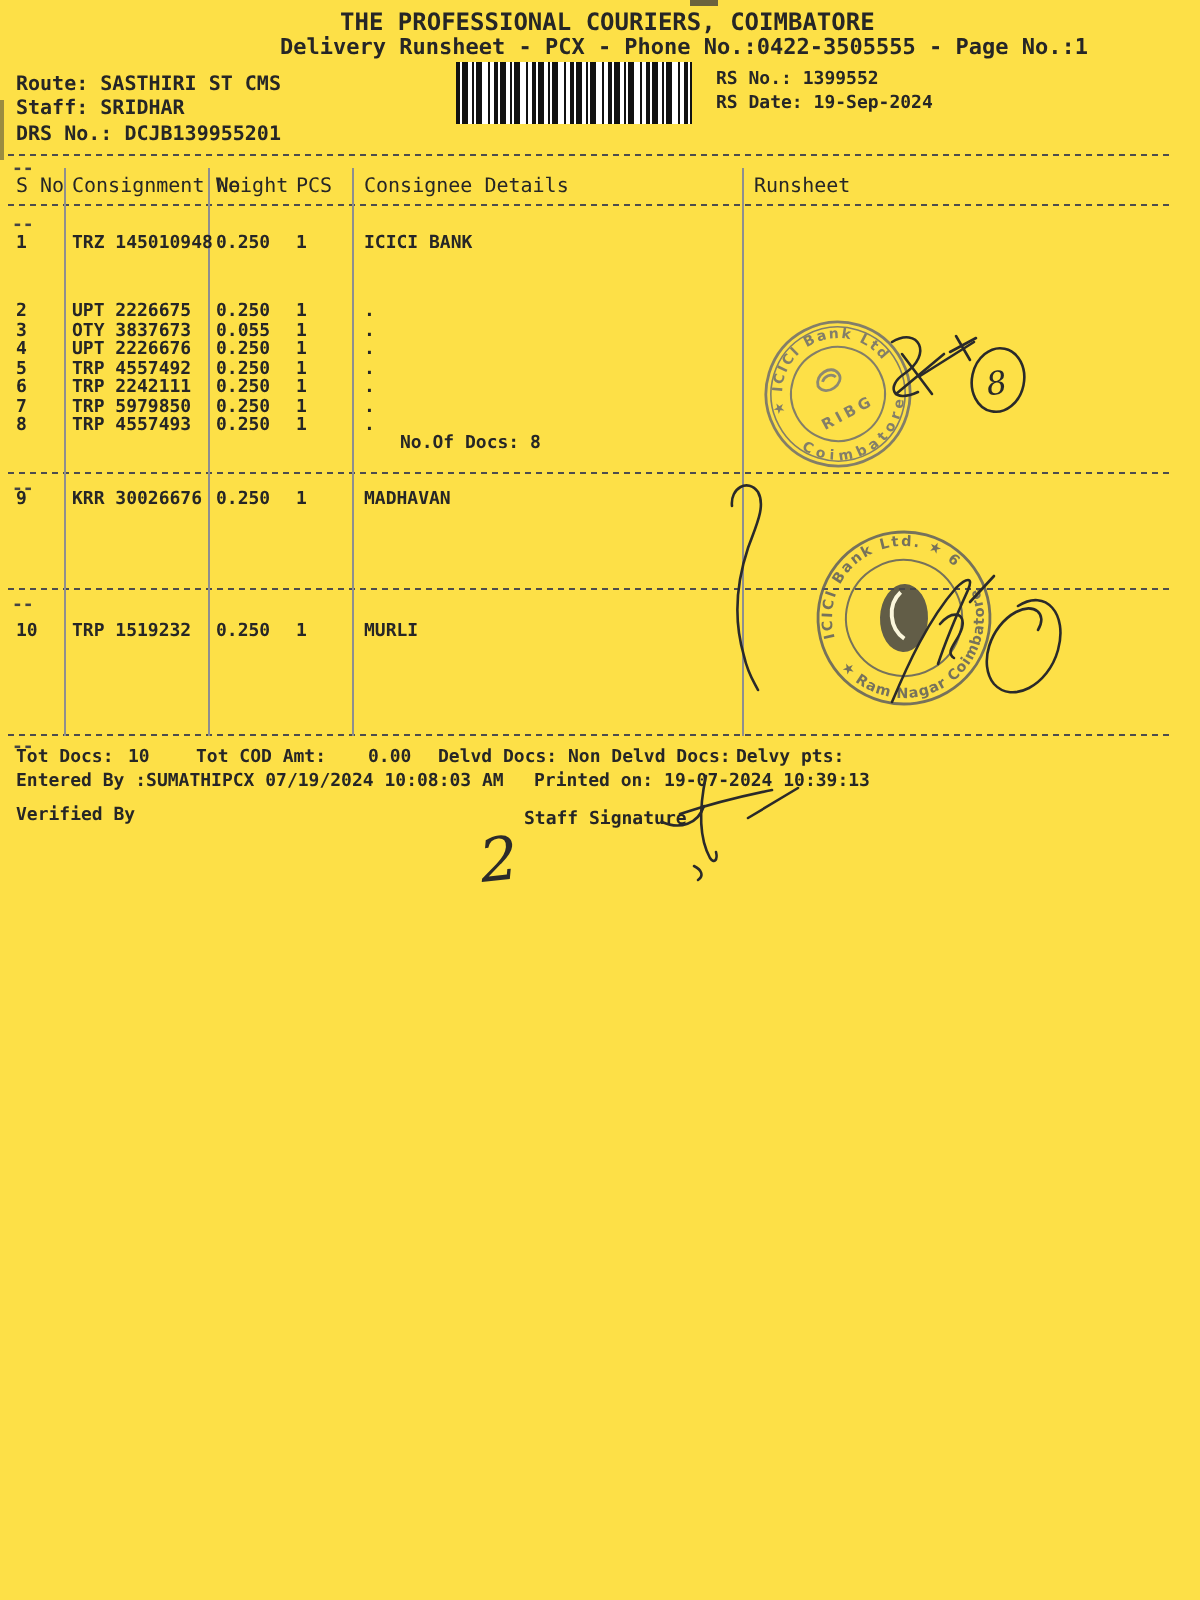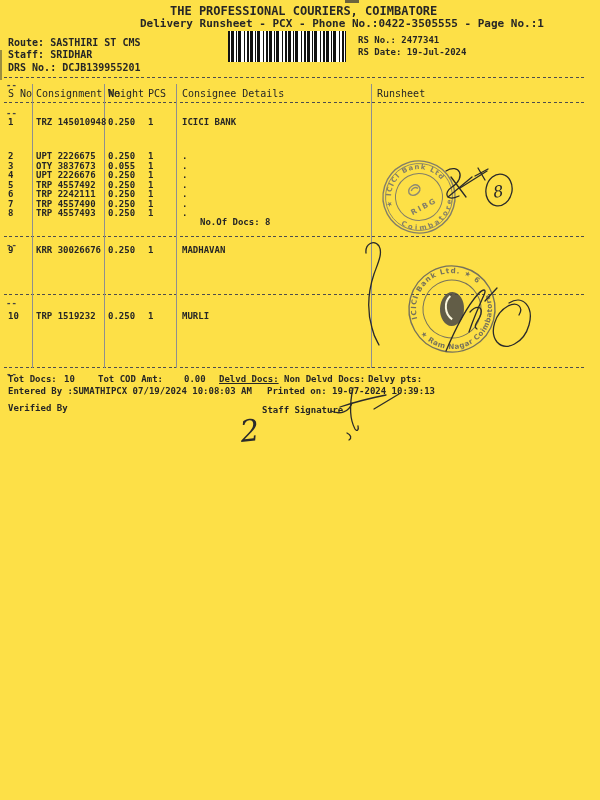--- a/index.html
+++ b/index.html
@@ -46,22 +46,22 @@
 
   <div class="t b fs12" style="left:170px;top:5px;">THE PROFESSIONAL COURIERS, COIMBATORE</div>
   <div class="t b" style="left:140px;top:18px;font-size:11px;">Delivery Runsheet - PCX - Phone No.:0422-3505555 - Page No.:1</div>
 
   <div class="t fs10 b" style="left:8px;top:38px;"><span>Route:</span> <span>SASTHIRI ST CMS</span></div>
   <div class="t fs10 b" style="left:8px;top:50px;"><span>Staff:</span> <span>SRIDHAR</span></div>
   <div class="t fs10 b" style="left:8px;top:63px;"><span>DRS No.:</span> <span>DCJB139955201</span></div>
 
   <div class="barcode"></div>
 
-  <div class="t fs9 b" style="left:358px;top:36px;"><span>RS No.:</span> <span>2477341</span></div>
-  <div class="t fs9 b" style="left:358px;top:48px;"><span>RS Date:</span> <span>19-Jul-2024</span></div>
+  <div class="t fs9 b" style="left:358px;top:36px;"><span>RS No.:</span> <span>1399552</span></div>
+  <div class="t fs9 b" style="left:358px;top:48px;"><span>RS Date:</span> <span>19-Sep-2024</span></div>
 
   <div class="dash-h" style="top:77px;"></div>
   <div class="dash-h" style="top:102px;"></div>
   <div class="dash-h" style="top:236px;"></div>
   <div class="dash-h" style="top:294px;"></div>
   <div class="dash-h" style="top:367px;"></div>
 
   <span class="dashmark" style="top:80px;">--</span>
   <span class="dashmark" style="top:108px;">--</span>
   <span class="dashmark" style="top:240px;">--</span>
@@ -119,21 +119,21 @@
   </div>
   <div class="row" style="top:189px;">
     <span class="c-sno">6</span>
     <span class="c-cons">TRP 2242111</span>
     <span class="c-wt">0.250</span>
     <span class="c-pcs">1</span>
     <span class="c-det">.</span>
   </div>
   <div class="row" style="top:199px;">
     <span class="c-sno">7</span>
-    <span class="c-cons">TRP 4557490</span>
+    <span class="c-cons">TRP 5979850</span>
     <span class="c-wt">0.250</span>
     <span class="c-pcs">1</span>
     <span class="c-det">.</span>
   </div>
   <div class="row" style="top:208px;">
     <span class="c-sno">8</span>
     <span class="c-cons">TRP 4557493</span>
     <span class="c-wt">0.250</span>
     <span class="c-pcs">1</span>
     <span class="c-det">.</span>
@@ -153,21 +153,21 @@
     <span class="c-cons">TRP 1519232</span>
     <span class="c-wt">0.250</span>
     <span class="c-pcs">1</span>
     <span class="c-det">MURLI</span>
   </div>
 
   <div class="t fs9 b" style="left:8px;top:375px;">Tot Docs:</div>
   <div class="t fs9 b" style="left:64px;top:375px;">10</div>
   <div class="t fs9 b" style="left:98px;top:375px;">Tot COD Amt:</div>
   <div class="t fs9 b" style="left:184px;top:375px;">0.00</div>
-  <div class="t fs9 b" style="left:219px;top:375px;text-decoration:underline;">Delvd Docs:</div>
+  <div class="t fs9 b" style="left:219px;top:375px;">Delvd Docs:</div>
   <div class="t fs9 b" style="left:284px;top:375px;">Non Delvd Docs:</div>
   <div class="t fs9 b" style="left:368px;top:375px;">Delvy pts:</div>
 
   <div class="t fs9 b" style="left:8px;top:387px;">Entered By :SUMATHIPCX 07/19/2024 10:08:03 AM</div>
   <div class="t fs9 b" style="left:267px;top:387px;">Printed on: 19-07-2024 10:39:13</div>
 
   <div class="t fs9 b" style="left:8px;top:404px;">Verified By</div>
   <div class="t fs9 b" style="left:262px;top:406px;">Staff Signature</div>
 
   <div class="handwritten-2">2</div>

